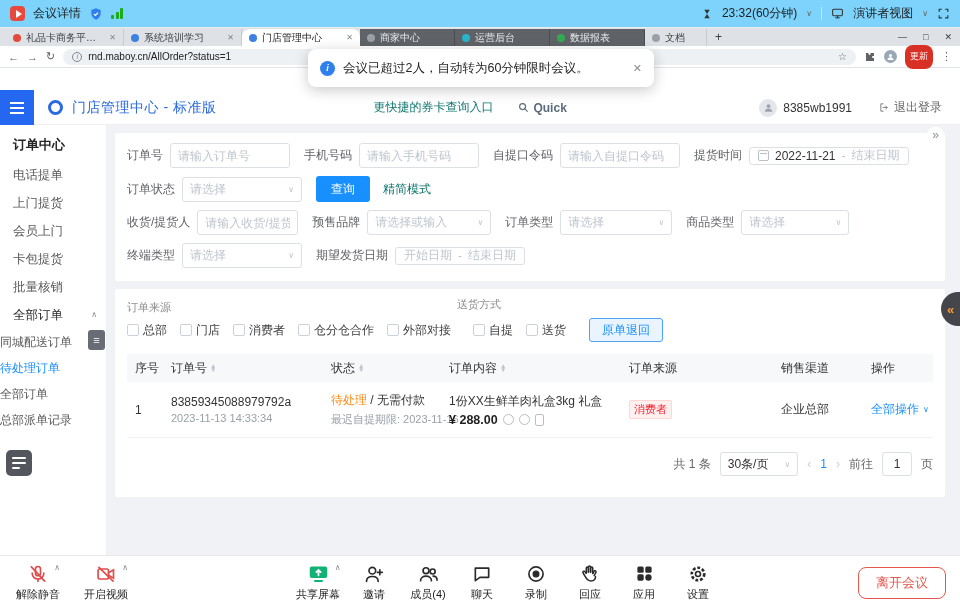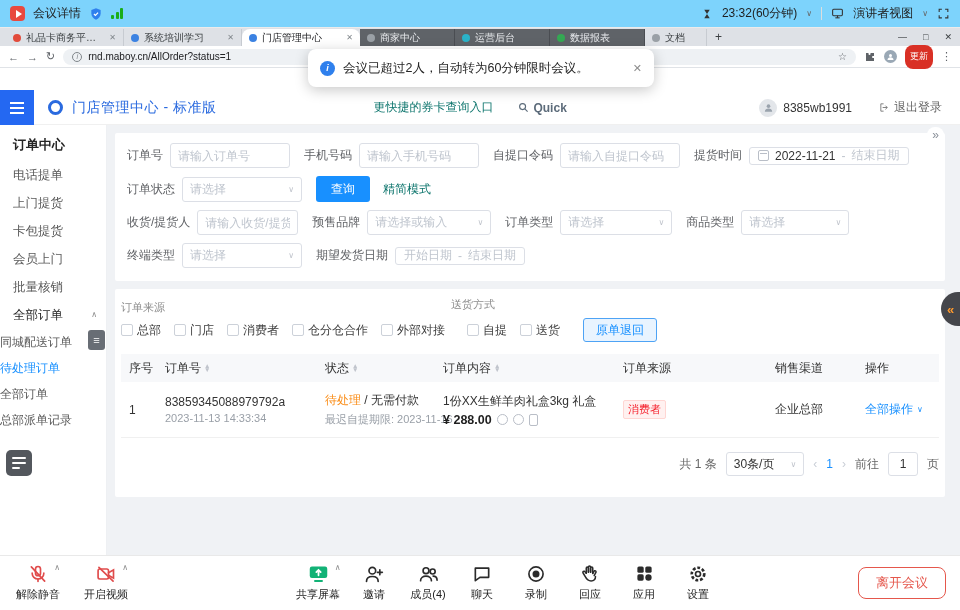--- a/index.html
+++ b/index.html
@@ -86,21 +86,21 @@
   .sel{display:flex;align-items:center;height:25px;border:1px solid #dcdfe6;border-radius:3px;padding:0 7px;font-size:12px;color:#bfc5ce;background:#fff;width:120px}
   .sel .ph{flex:1;white-space:nowrap;overflow:hidden}
   .sel .cd{font-size:8px;color:#c0c4cc;margin-left:5px}
   .datebox{display:flex;align-items:center;height:18px;border:1px solid #dcdfe6;border-radius:3px;padding:0 8px;font-size:12px;gap:6px;background:#fff;white-space:nowrap}
   .datebox .val{color:#333}.datebox .ph{color:#bfc5ce}.datebox .dsh{color:#bfc5ce}
   .cal{width:11px;height:11px;border:1px solid #b9bec7;border-radius:2px;position:relative;flex:none}
   .cal:before{content:"";position:absolute;left:1px;right:1px;top:2px;height:1px;background:#b9bec7}
   .btn-primary{height:26px;padding:0 15px;background:#1890ff;color:#fff;font-size:12px;border:none;border-radius:3px;font-family:inherit}
   .link{font-size:12px;color:#0f766e;white-space:nowrap}
 
-  #card2{left:8px;top:164px;right:15px;height:208px;padding:8px 6px}
+  #card2{left:8px;top:164px;right:15px;height:208px;padding:8px 12px}
   .grp-labels{position:relative;height:15px}
   .grp-label{font-size:11px;color:#8c8c8c;white-space:nowrap}
   .grp-label.dl{position:absolute;left:330px;top:0}
   .cb-row{display:flex;align-items:center;margin-top:6px}
   .cb{display:flex;align-items:center;margin-right:13px}
   .cb .box{width:12px;height:12px;border:1px solid #ccd1d9;border-radius:2px;background:#fff;margin-right:4px;flex:none}
   .cb .lb{font-size:12px;color:#404040;white-space:nowrap}
   .cb.dstart{margin-left:9px}
   .btn-outline{height:24px;padding:0 12px;border:1px solid #4ea3f5;background:#e9f4ff;color:#1890ff;font-size:12px;border-radius:3px;margin-left:10px;font-family:inherit;white-space:nowrap}
 
@@ -283,22 +283,22 @@
           </svg>
         <span>退出登录</span>
       </span>
     </div>
   </div>
 
   <div id="sidebar">
     <div class="sb-title">订单中心</div>
     <div class="sb-item">电话提单</div>
     <div class="sb-item">上门提货</div>
+    <div class="sb-item">会员上门</div>
     <div class="sb-item">卡包提货</div>
-    <div class="sb-item">会员上门</div>
     <div class="sb-item">批量核销</div>
     <div class="sb-group">
       <span>全部订单</span>
       <span class="caret">∧</span>
     </div>
     <div class="sb-sub">同城配送订单</div>
     <div class="sb-sub active">待处理订单</div>
     <div class="sb-sub">全部订单</div>
     <div class="sb-sub">总部派单记录</div>
   </div>

